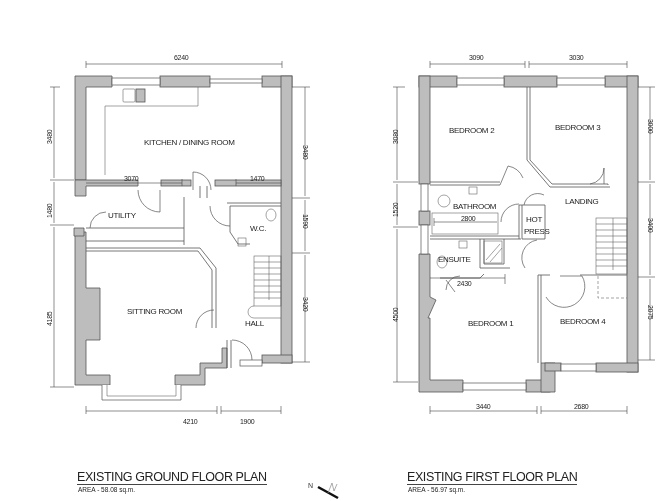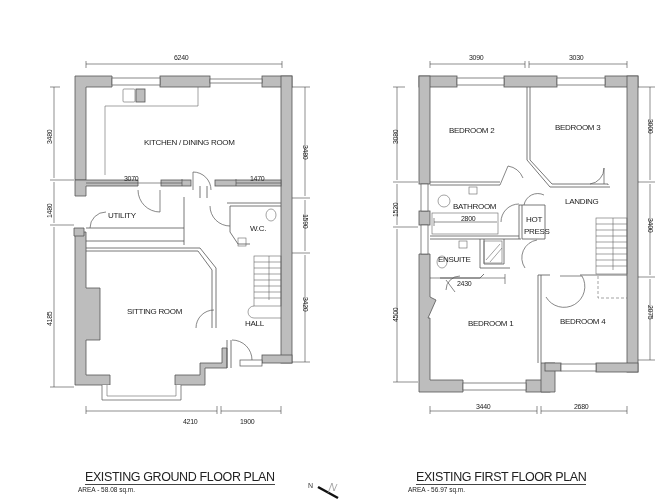--- a/index.html
+++ b/index.html
@@ -176,17 +176,17 @@
     <text class="dim-label" transform="translate(648,218) rotate(90)">3400</text>
     <text class="dim-label" transform="translate(648,305) rotate(90)">2075</text>
   </g>
 
   <g>
     <path d="M318,487 L338,498" stroke="#111" stroke-width="2.5" fill="none"></path>
     <path d="M328,493 L332,483 L334,491 L337,484" stroke="#888" stroke-width="0.7" fill="none"></path>
   </g>
 </svg>
 
-<div class="title" style="left:85px; top:470px;">EXISTING GROUND FLOOR PLAN</div>
+<div class="title" style="left:77px; top:470px;">EXISTING GROUND FLOOR PLAN</div>
 <div class="area" style="left:78px; top:486px;">AREA - 58.08 sq.m.</div>
-<div class="title" style="left:416px; top:470px;">EXISTING FIRST FLOOR PLAN</div>
+<div class="title" style="left:407px; top:470px;">EXISTING FIRST FLOOR PLAN</div>
 <div class="area" style="left:408px; top:486px;">AREA - 56.97 sq.m.</div>
 <div class="north" style="left:308px; top:482px;">N</div>
 
 </body></html>

